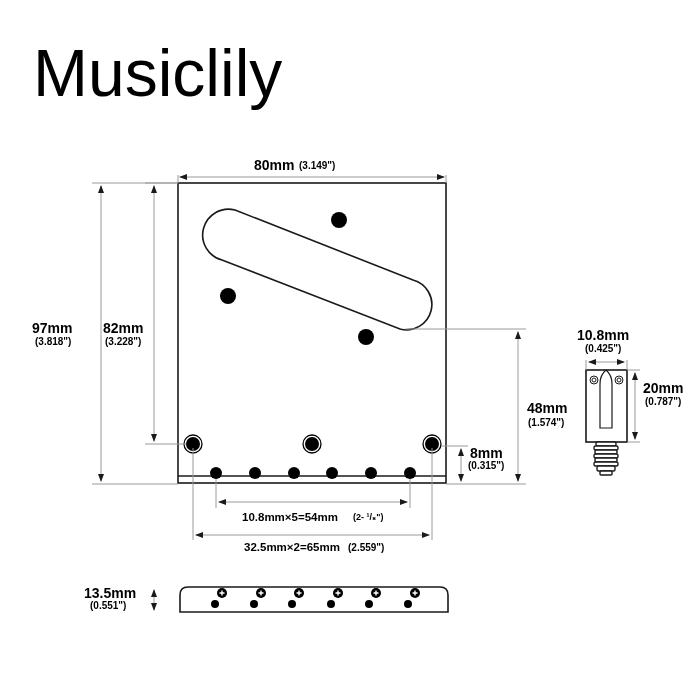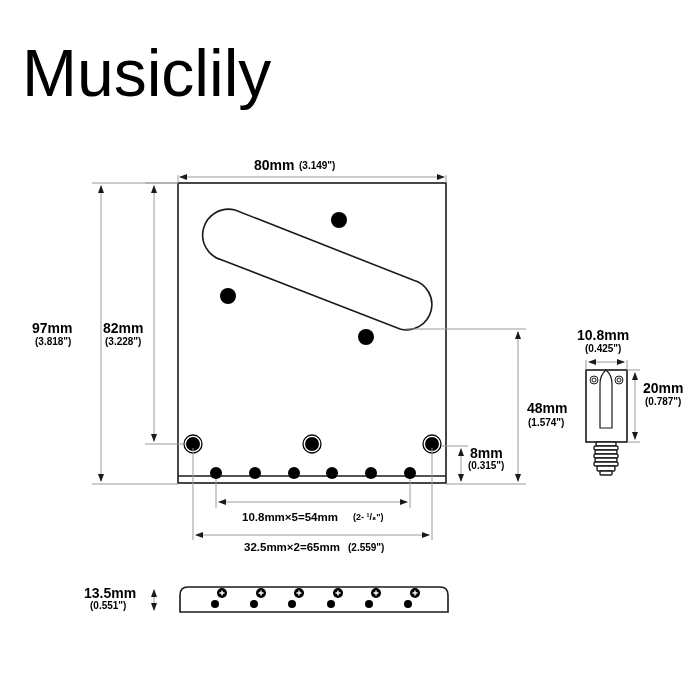--- a/index.html
+++ b/index.html
@@ -1,18 +1,18 @@
 <!DOCTYPE html>
 <html><head>
 <meta charset="utf-8">
 <style>
   html, body { margin: 0; padding: 0; background: #ffffff; }
   body { width: 700px; height: 700px; position: relative; overflow: hidden;
          font-family: "Liberation Sans", sans-serif; color: #000; }
-  .brand { position: absolute; left: 22px; top: 33px; font-size: 66px; line-height: 80px;
+  .brand { position: absolute; left: 33px; top: 33px; font-size: 66px; line-height: 80px;
            font-family: "Liberation Sans", sans-serif; font-weight: 400; letter-spacing: 0px; }
   svg { position: absolute; left: 0; top: 0; }
   svg text { font-family: "Liberation Sans", sans-serif; font-weight: 700; fill: #000; }
   .dim { stroke: #9a9a9a; stroke-width: 1; fill: none; }
   .outline { stroke: #1a1a1a; stroke-width: 1.6; fill: none; }
 </style>
 </head>
 <body>
 
 <div class="brand">Musiclily</div>

